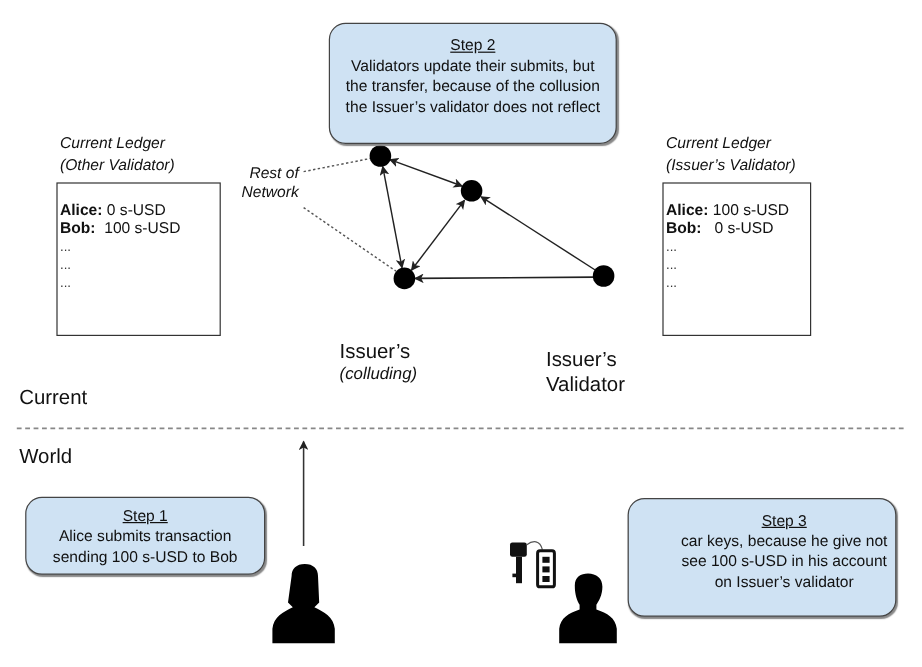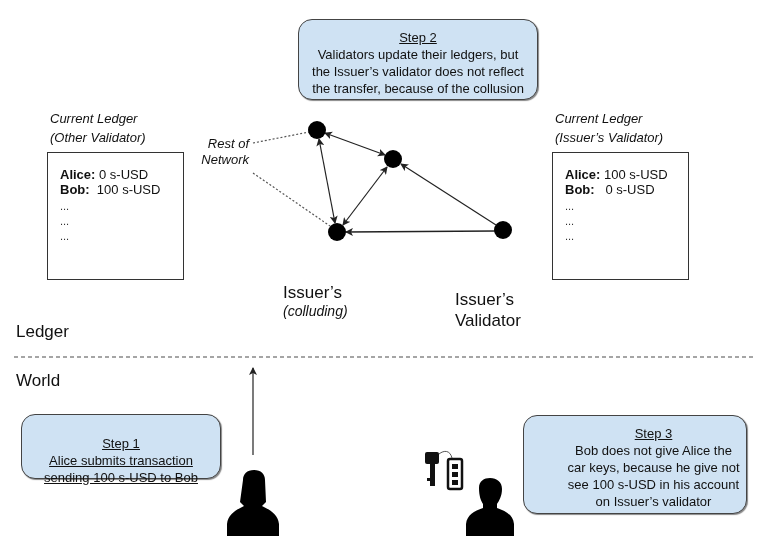--- a/index.html
+++ b/index.html
@@ -1,21 +1,21 @@
 <!DOCTYPE html>
 <html><head>
 <meta charset="utf-8">
 <style>
   html, body { margin:0; padding:0; background:#ffffff; }
   body { width:768px; height:556px; position:relative; overflow:hidden; font-family:"Liberation Sans", sans-serif; color:#111; }
   .abs { position:absolute; }
   .step-box { position:absolute; background:#cfe2f3; border:1.5px solid #444; border-radius:14px; text-align:center; font-size:13px; line-height:17px; box-shadow:1px 1px 1px #888; box-sizing:border-box; }
   .step-title { text-decoration:underline; display:block; }
   .ledger-title { position:absolute; font-style:italic; font-size:13px; line-height:19px; }
-  .ledger-box { position:absolute; border:1.5px solid #333; box-sizing:border-box; font-size:13px; line-height:15px; padding:14px 0 0 12px; }
+  .ledger-box { position:absolute; border:1.5px solid #333; box-sizing:border-box; font-size:13px; line-height:15px; padding:14px 0 0 2px; }
   .ledger-row b { font-weight:bold; }
   .dots { font-size:11px; line-height:15px; color:#333; }
   .big-label { position:absolute; text-align:left; font-size:17px; line-height:21px; }
   .section-label { position:absolute; font-size:17px; }
   svg { position:absolute; left:0; top:0; }
 </style>
 </head>
 <body>
 
 <svg width="768" height="556">
@@ -59,25 +59,25 @@
     <rect x="452" y="464" width="6" height="5" fill="#111"></rect>
     <rect x="452" y="472" width="6" height="5" fill="#111"></rect>
     <rect x="452" y="480" width="6" height="5" fill="#111"></rect>
   </g>
 
   <g fill="#000">
     <path d="M479,488 C479,481 484,478 490,478 C497,478 502,482 502,489 C502,496 499,501 497,504 L497,508 C506,511 513,515 514,524 L514,536 L466,536 L466,524 C467,515 474,511 483,508 L483,504 C481,501 479,496 479,488 Z"></path>
   </g>
 </svg>
 
-<div class="step-box" style="left:274px; top:19px; width:240px; height:81px; padding-top:9px;margin-left:24px;">
+<div class="step-box" style="left:274px; top:19px; width:240px; height:101px; padding-top:9px;">
   <span class="step-title">Step 2</span>
-  <div>Validators update their ledgers, but</div>
+  <div>Validators update their submits, but</div>
+  <div>the transfer, because of the collusion</div>
   <div>the Issuer’s validator does not reflect</div>
-  <div>the transfer, because of the collusion</div>
 </div>
 
 <div class="ledger-title" style="left:50px; top:109px;">
   <div>Current Ledger</div>
   <div>(Other Validator)</div>
 </div>
 <div class="ledger-box" style="left:47px; top:152px; width:137px; height:128px;">
   <div class="ledger-row"><b>Alice:</b><span style="white-space:pre"> 0 s-USD</span></div>
   <div class="ledger-row"><b>Bob:</b><span style="white-space:pre">  100 s-USD</span></div>
   <div class="dots" style="margin-top:2px;">...</div>
@@ -87,46 +87,45 @@
 
 <div class="abs" style="left:193px; top:136px; font-style:italic; font-size:13px; line-height:16px; text-align:right; width:56px;">
   <div>Rest of</div>
   <div>Network</div>
 </div>
 
 <div class="ledger-title" style="left:555px; top:109px;">
   <div>Current Ledger</div>
   <div>(Issuer’s Validator)</div>
 </div>
-<div class="ledger-box" style="left:552px; top:152px; width:137px; height:128px;">
+<div class="ledger-box" style="left:552px; top:152px; width:124px; height:128px;">
   <div class="ledger-row"><b>Alice:</b><span style="white-space:pre"> 100 s-USD</span></div>
   <div class="ledger-row"><b>Bob:</b><span style="white-space:pre">   0 s-USD</span></div>
   <div class="dots" style="margin-top:2px;">...</div>
   <div class="dots">...</div>
   <div class="dots">...</div>
 </div>
 
 <div class="big-label" style="left:283px; top:282px; width:120px;">
   <div>Issuer’s</div>
   <div style="font-style:italic; font-size:14px; line-height:17px;">(colluding)</div>
 </div>
 
 <div class="big-label" style="left:455px; top:289px; width:120px;">
   <div>Issuer’s</div>
   <div>Validator</div>
 </div>
 
-<div class="section-label" style="left:16px; top:322px;">Ledger</div>
+<div class="section-label" style="left:16px; top:322px;">Current</div>
 <div class="section-label" style="left:16px; top:371px;">World</div>
 
-<div class="step-box" style="left:21px; top:414px; width:200px; height:65px; padding-top:20px;text-decoration:underline;">
+<div class="step-box" style="left:21px; top:414px; width:200px; height:65px; padding-top:6px;">
   <span class="step-title">Step 1</span>
   <div>Alice submits transaction</div>
   <div>sending 100 s-USD to Bob</div>
 </div>
 
 <div class="step-box" style="left:523px; top:415px; width:224px; height:99px; padding-top:9px;padding-left:37px;">
   <span class="step-title">Step 3</span>
-  <div>Bob does not give Alice the</div>
   <div>car keys, because he give not</div>
   <div>see 100 s-USD in his account</div>
   <div>on Issuer’s validator</div>
 </div>
 
 </body></html>

